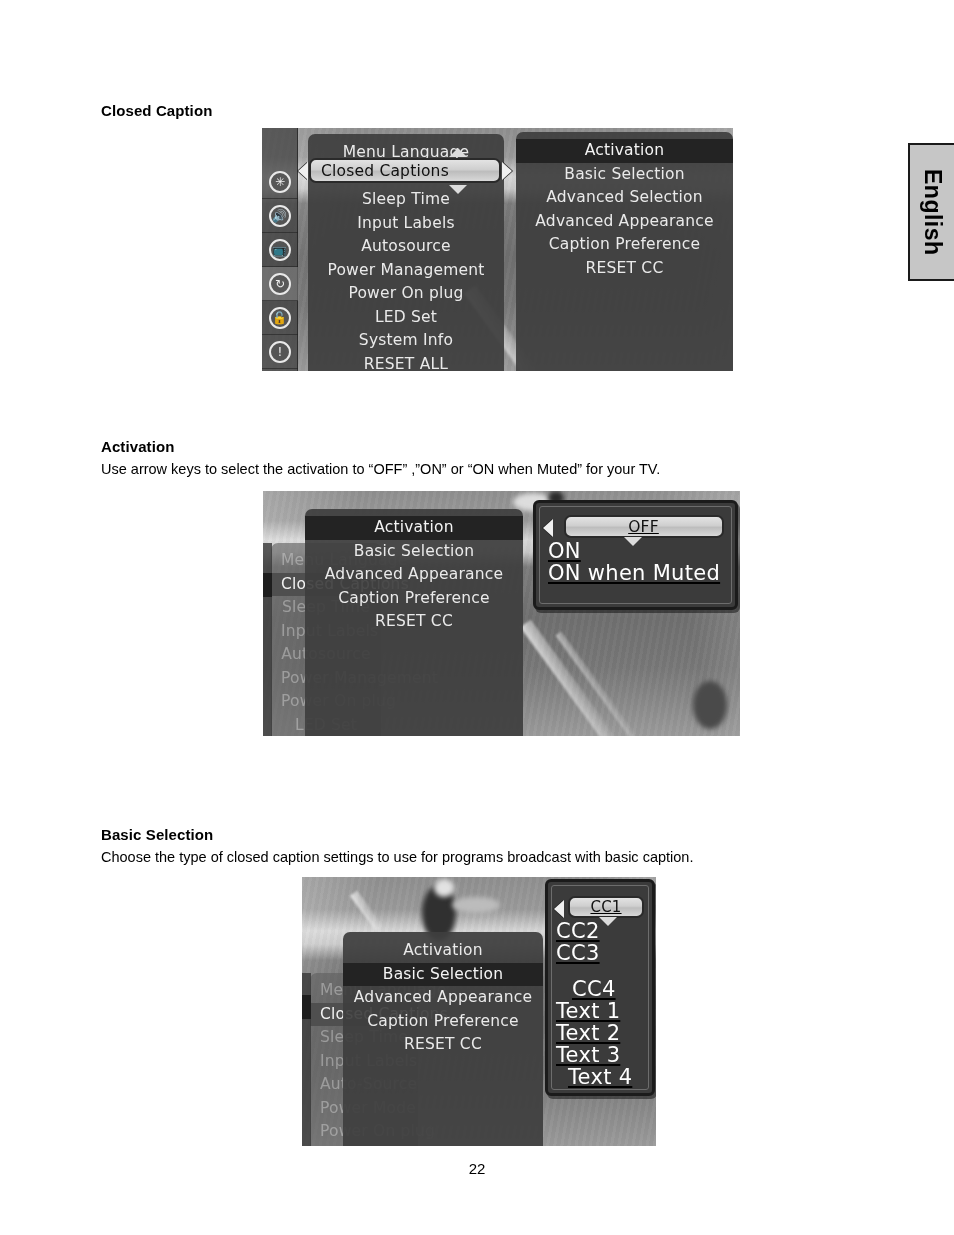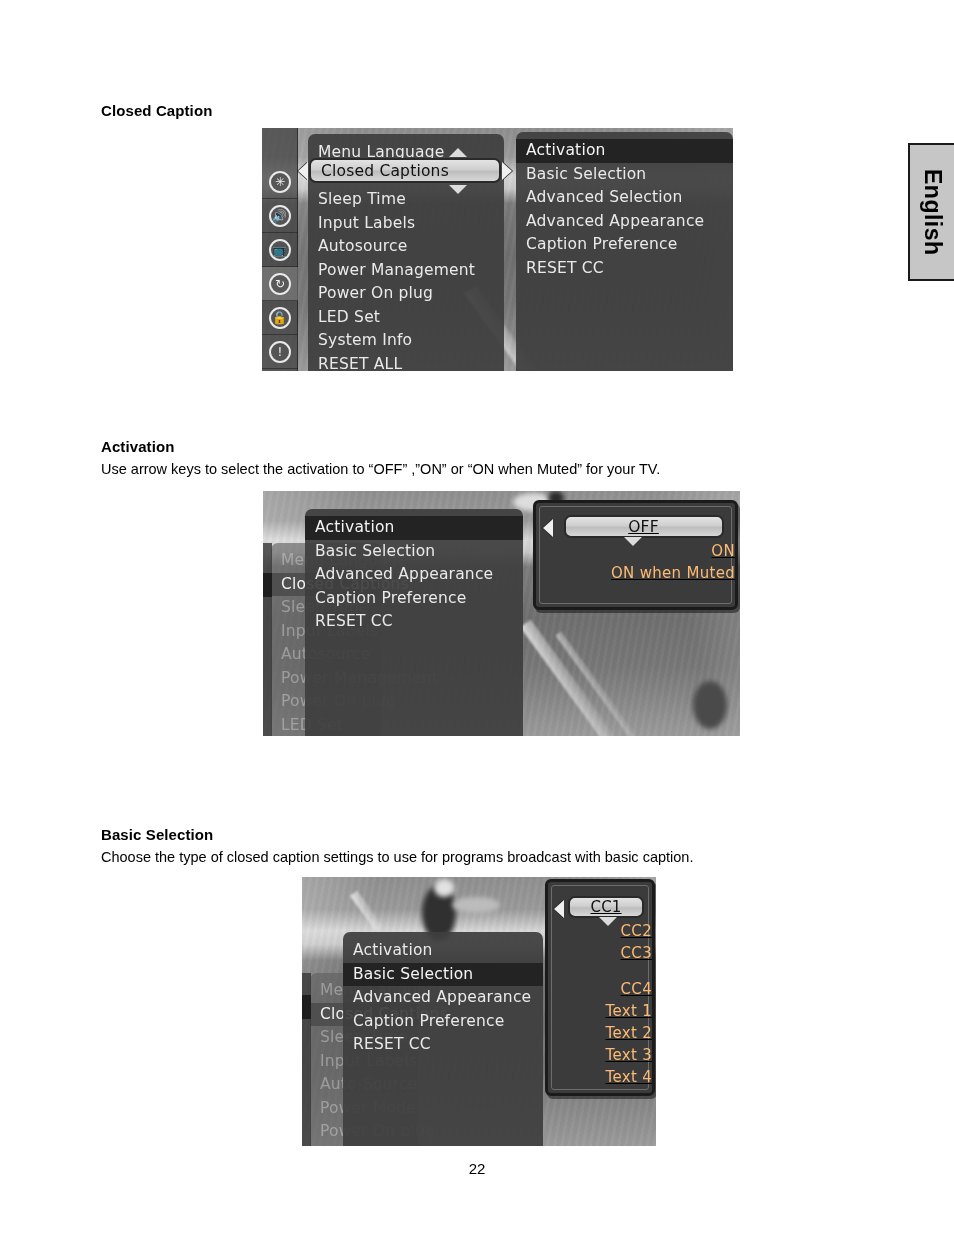--- a/index.html
+++ b/index.html
@@ -142,20 +142,21 @@
 
   .osd-item {
     position:relative;
     font-family: "DejaVu Sans", sans-serif;
     font-size: 15.5px;
     color: #eaeaea;
     line-height: 23.5px;
     padding: 0 10px;
     white-space: nowrap;
     letter-spacing: .2px;
+    text-align: center;
   }
   .osd-item.dim { color: rgba(225,225,225,0.42); }
   .osd-item.hl-dark {
     background:#232323;
     color:#f4f4f4;
   }
   .osd-item.hl-grey {
     background:#4f4f4f;
     color:#f2f2f2;
   }
@@ -215,23 +216,23 @@
   }
   .value-box .inner-frame {
     position:absolute; inset:3px;
     border:1px solid #6d6d6d;
     border-radius:3px;
     pointer-events:none;
   }
   .value-item {
     position:relative;
     font-family:"DejaVu Sans", sans-serif;
-    font-size:15px;
-    color:#fdba74;
-    text-align:right;
+    font-size:21px;
+    color:#ffffff;
+    text-align:left;
     line-height:22px;
     letter-spacing:.3px;
   }
 </style>
 </head>
 <body>
 
 <div class="page">
 
   <div class="lang-tab">
@@ -382,21 +383,21 @@
       </div>
     </div>
 
     <div class="value-box" style="left:243px; top:2px; width:110px; height:217px;">
       <div class="inner-frame"></div>
       <div style="position:relative; padding-top:14px;">
         <div class="pill center" style="position:relative; margin:0 auto 2px auto; left:6px; width:76px; height:22px; font-size:15px;">CC1</div>
         <div class="value-item" style="padding-left:8px;">CC2</div>
         <div class="value-item" style="padding-left:8px;">CC3</div>
         <div class="value-item" style="padding-left:24px;margin-top:14px;">CC4</div>
-        <div class="value-item" style="padding-left:8px;margin-left:40px;">Text 1</div>
+        <div class="value-item" style="padding-left:8px;">Text 1</div>
         <div class="value-item" style="padding-left:8px;">Text 2</div>
         <div class="value-item" style="padding-left:8px;">Text 3</div>
         <div class="value-item" style="padding-left:20px;">Text 4</div>
       </div>
       <div class="arrow-left" style="left:6px; top:18px;"></div>
       <div class="arrow-down" style="left:51px; top:35px;"></div>
     </div>
   </div>
 
   <div class="page-number" style="top:1160px;">22</div>

